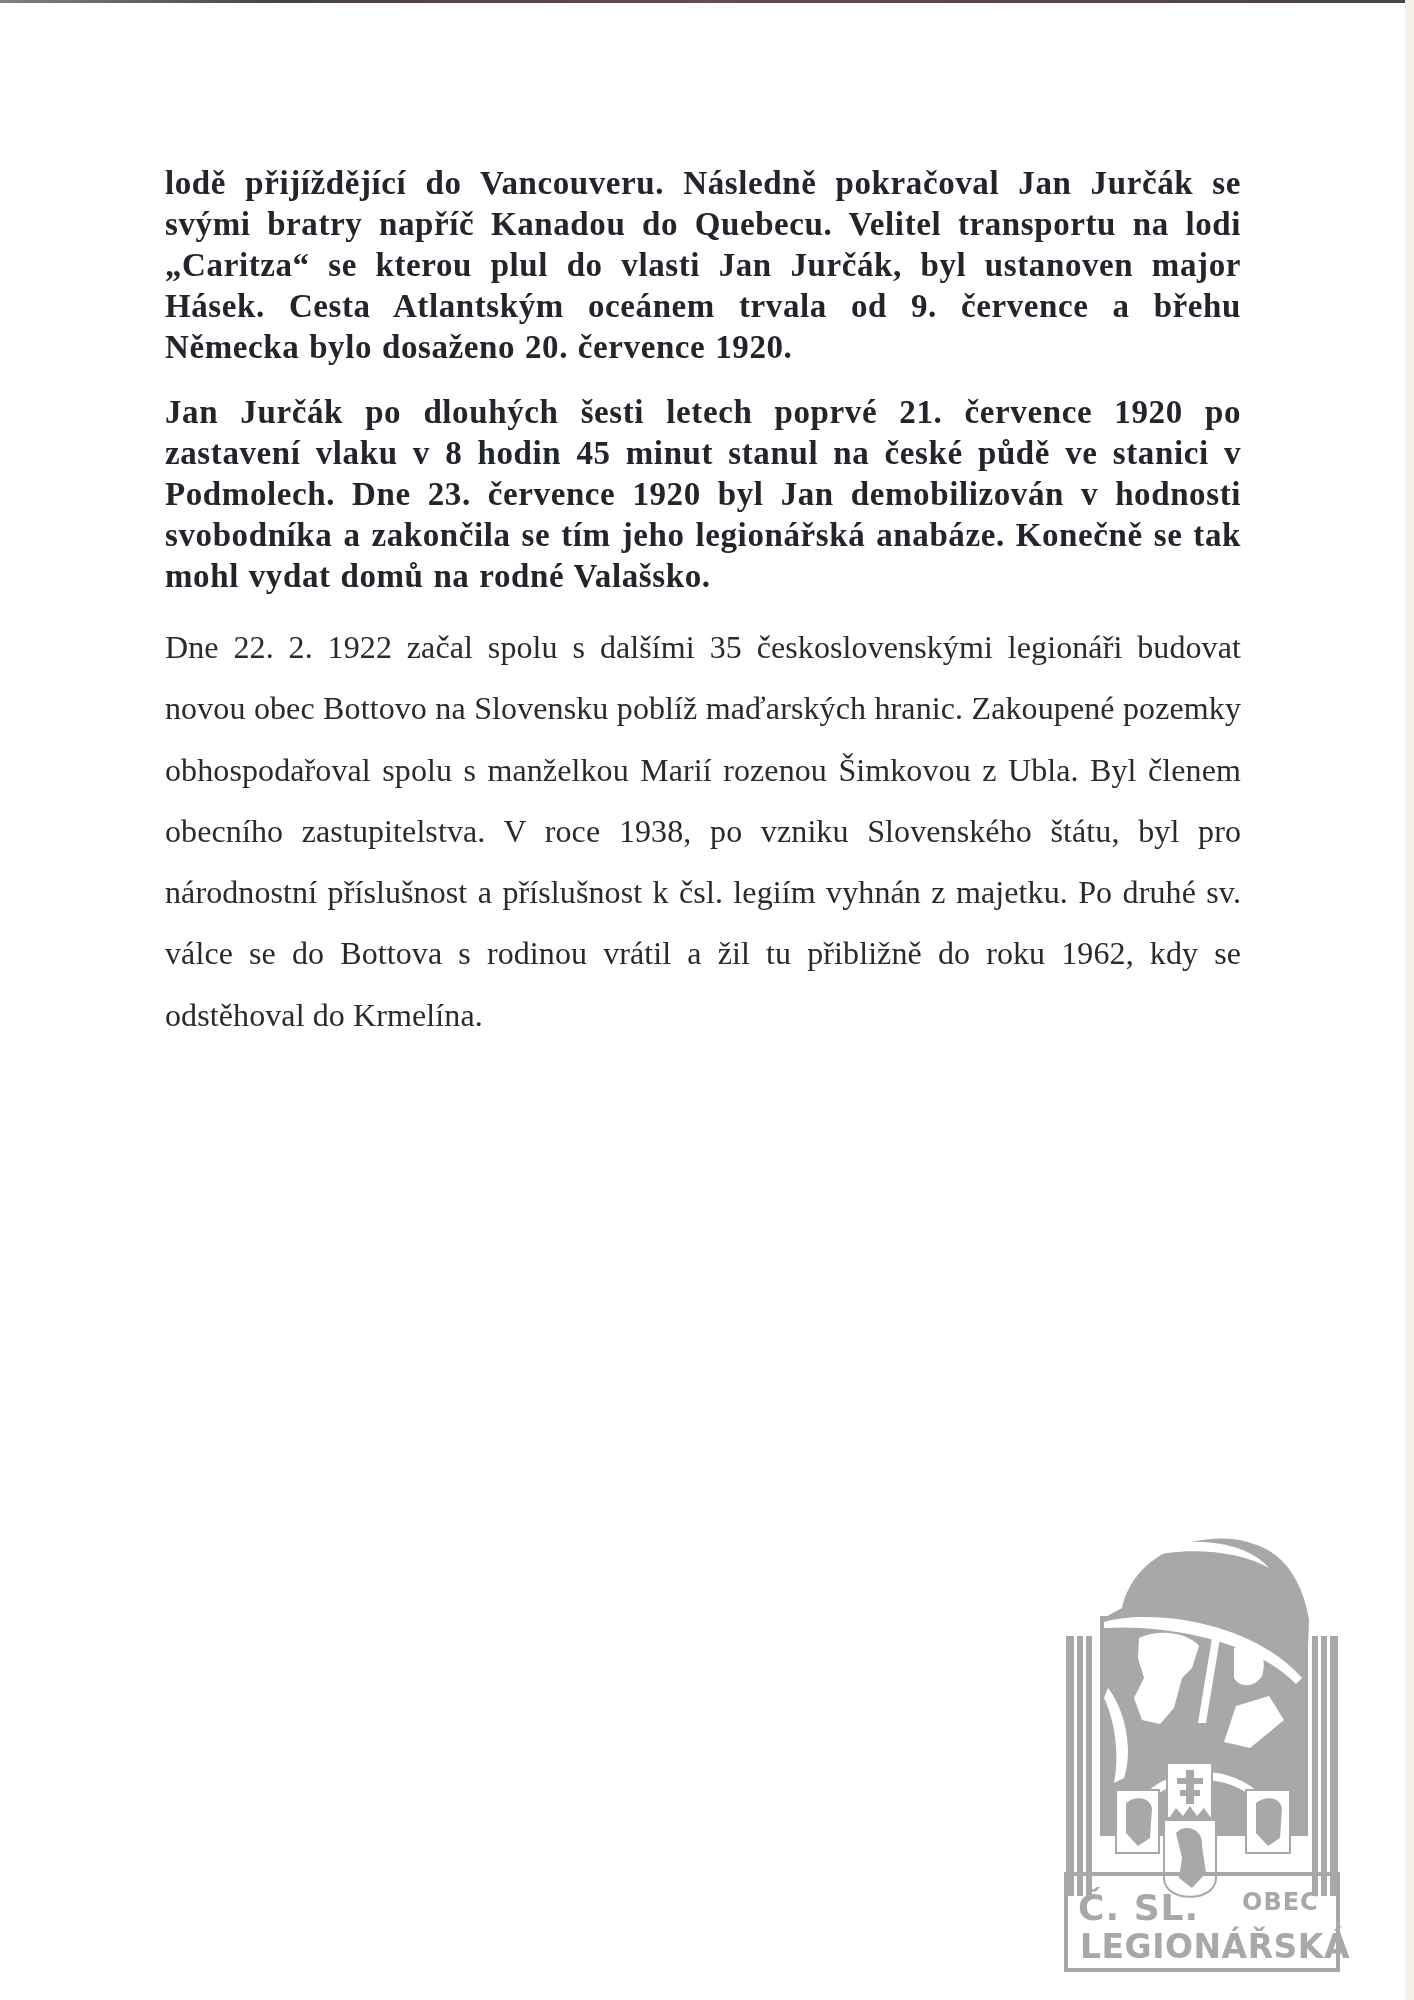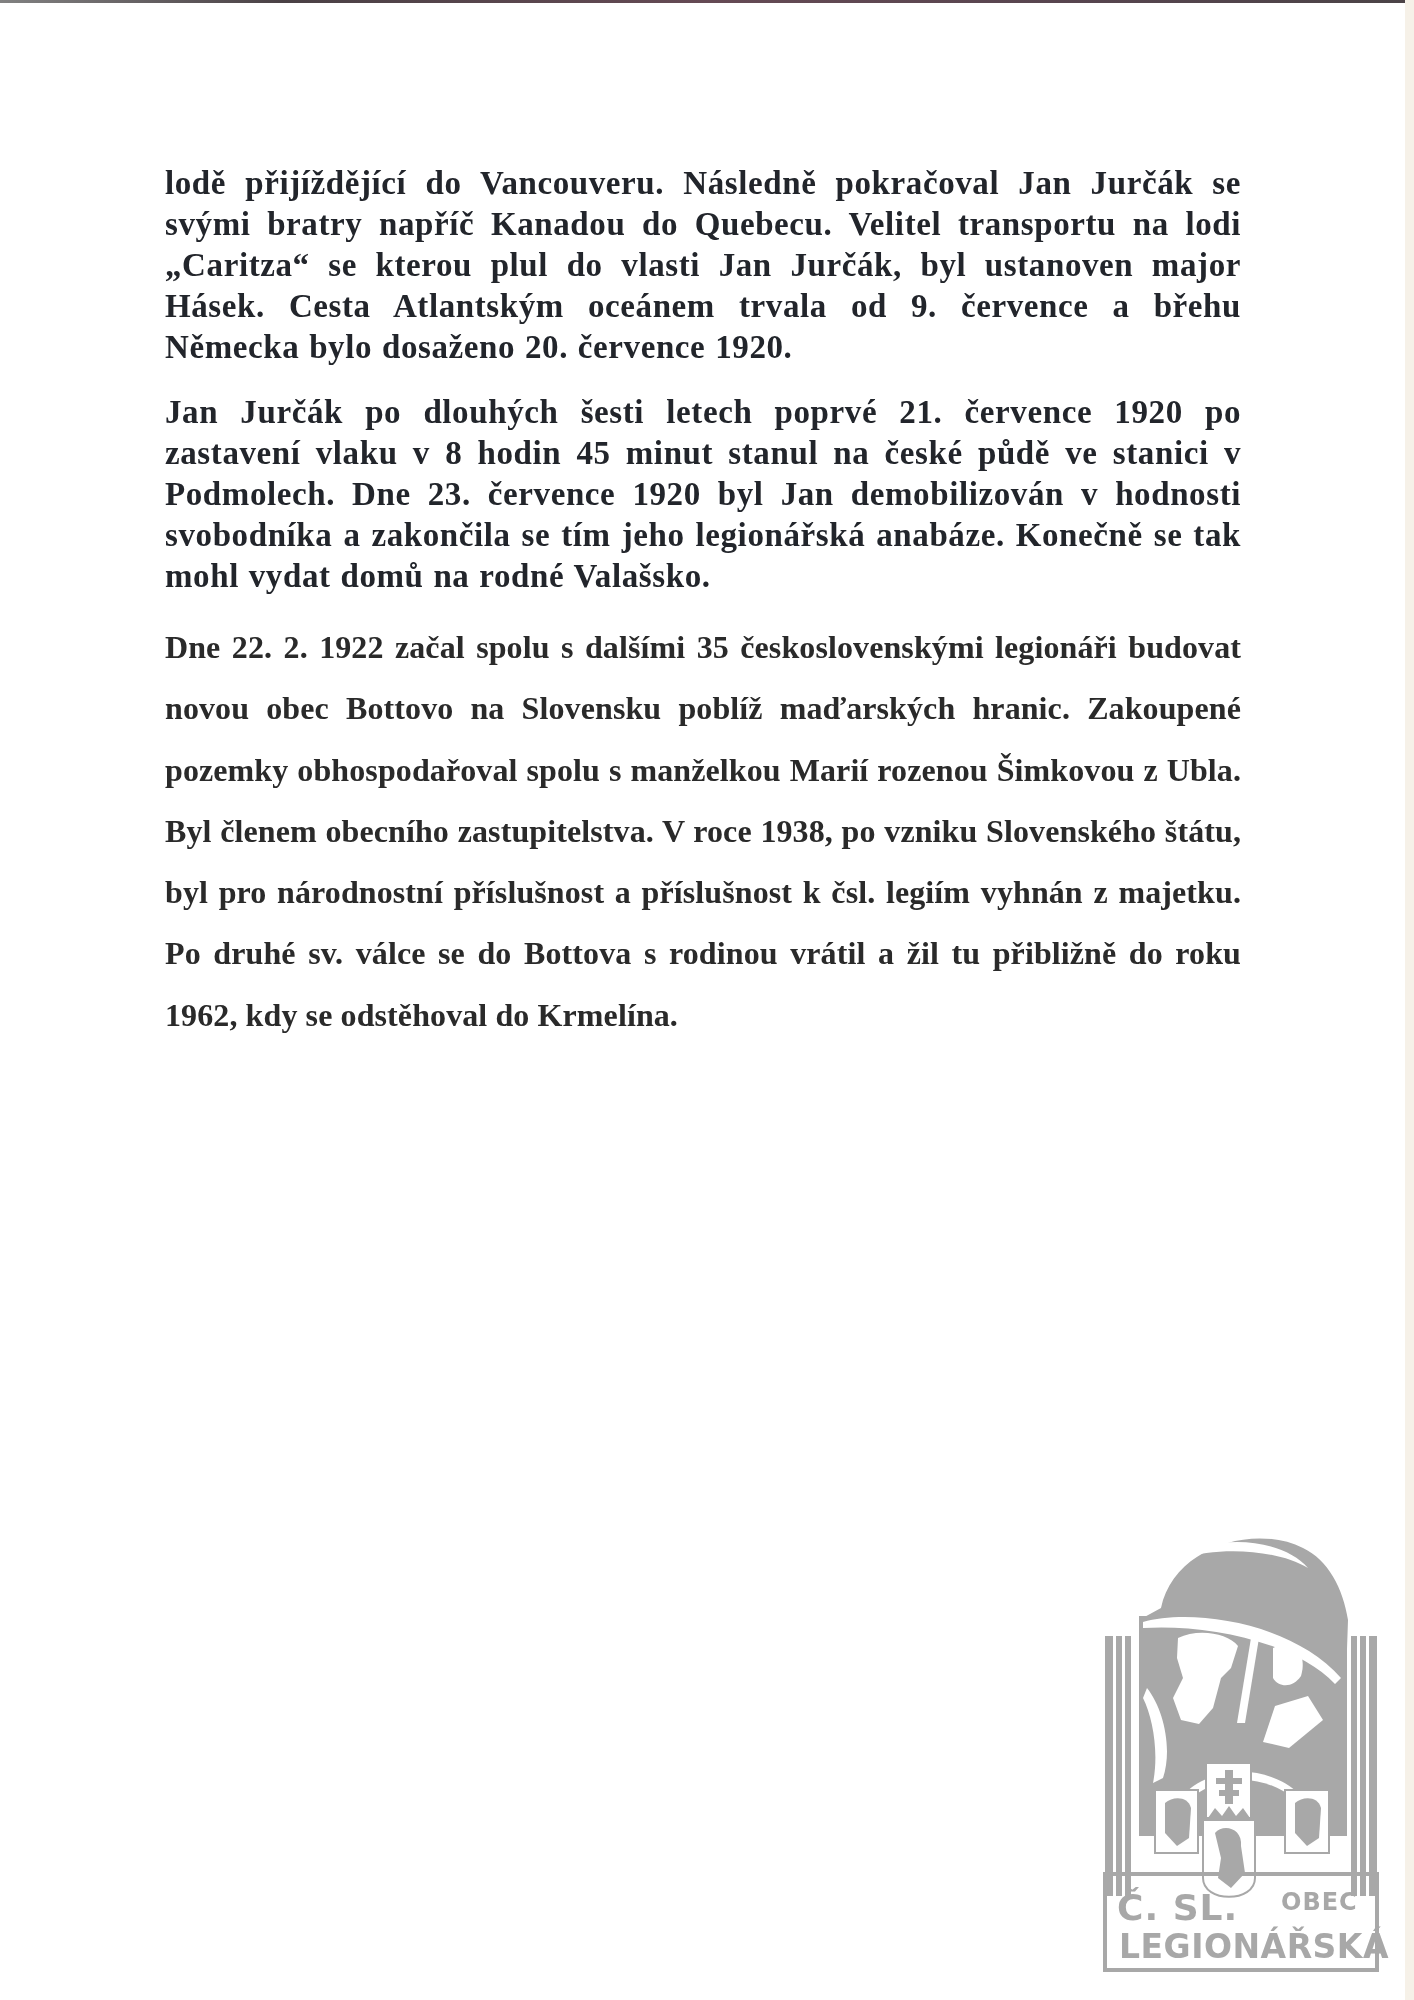--- a/index.html
+++ b/index.html
@@ -23,28 +23,28 @@
     }
     .para {
       margin: 0; text-align: justify; text-align-last: left;
     }
     .para.bold {
       font-weight: bold; font-size: 33px; line-height: 41px;
       letter-spacing: 0.6px; word-spacing: 1px;
       color: #22252b;
     }
     .para.regular {
-      font-weight: bold; font-size: 32px; line-height: 61.3px;
+      font-weight: normal; font-size: 32px; line-height: 61.3px;
       color: #2a2a2a; letter-spacing: 0.1px;
     }
     .para.p1 { margin-bottom: 24px; }
     .para.p2 { margin-bottom: 20px; }
 
     .logo {
-      position: absolute; left: 1103px; top: 1528px; width: 276px; height: 444px;
+      position: absolute; left: 1064px; top: 1528px; width: 276px; height: 444px;
     }
     .logo svg { width: 100%; height: 100%; display: block; }
     .logo-text {
       position: absolute; font-family: "DejaVu Sans", "Liberation Sans", sans-serif;
       font-weight: bold; color: #a8a8a8; letter-spacing: 1px; line-height: 1;
     }
     .logo-line1-left { left: 14px; top: 362px; font-size: 36px; }
     .logo-line1-right { left: 178px; top: 362px; font-size: 24px; }
     .logo-line2 { left: 16px; top: 402px; font-size: 33px; letter-spacing: 0.5px; }
   </style>

